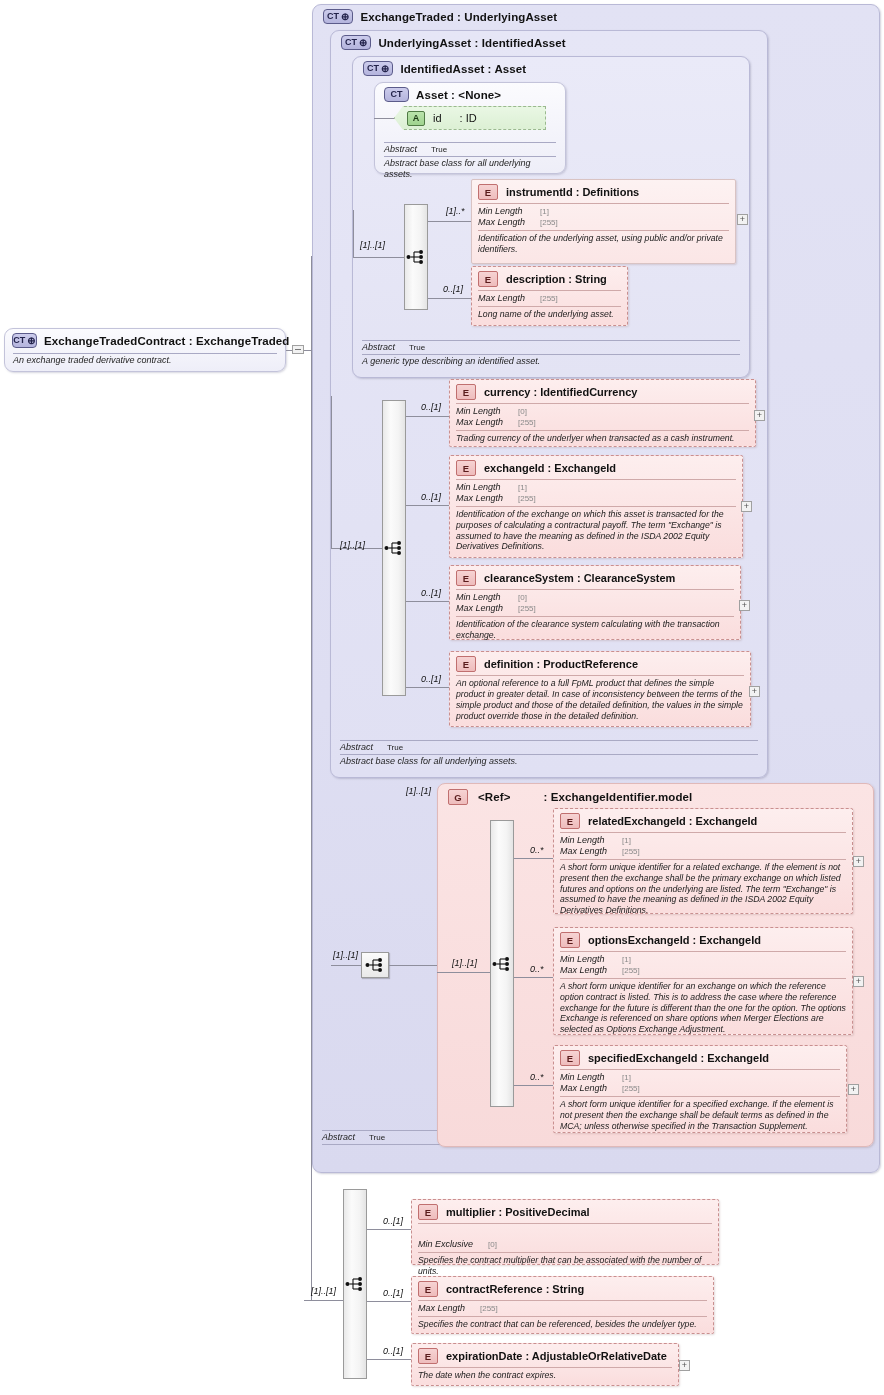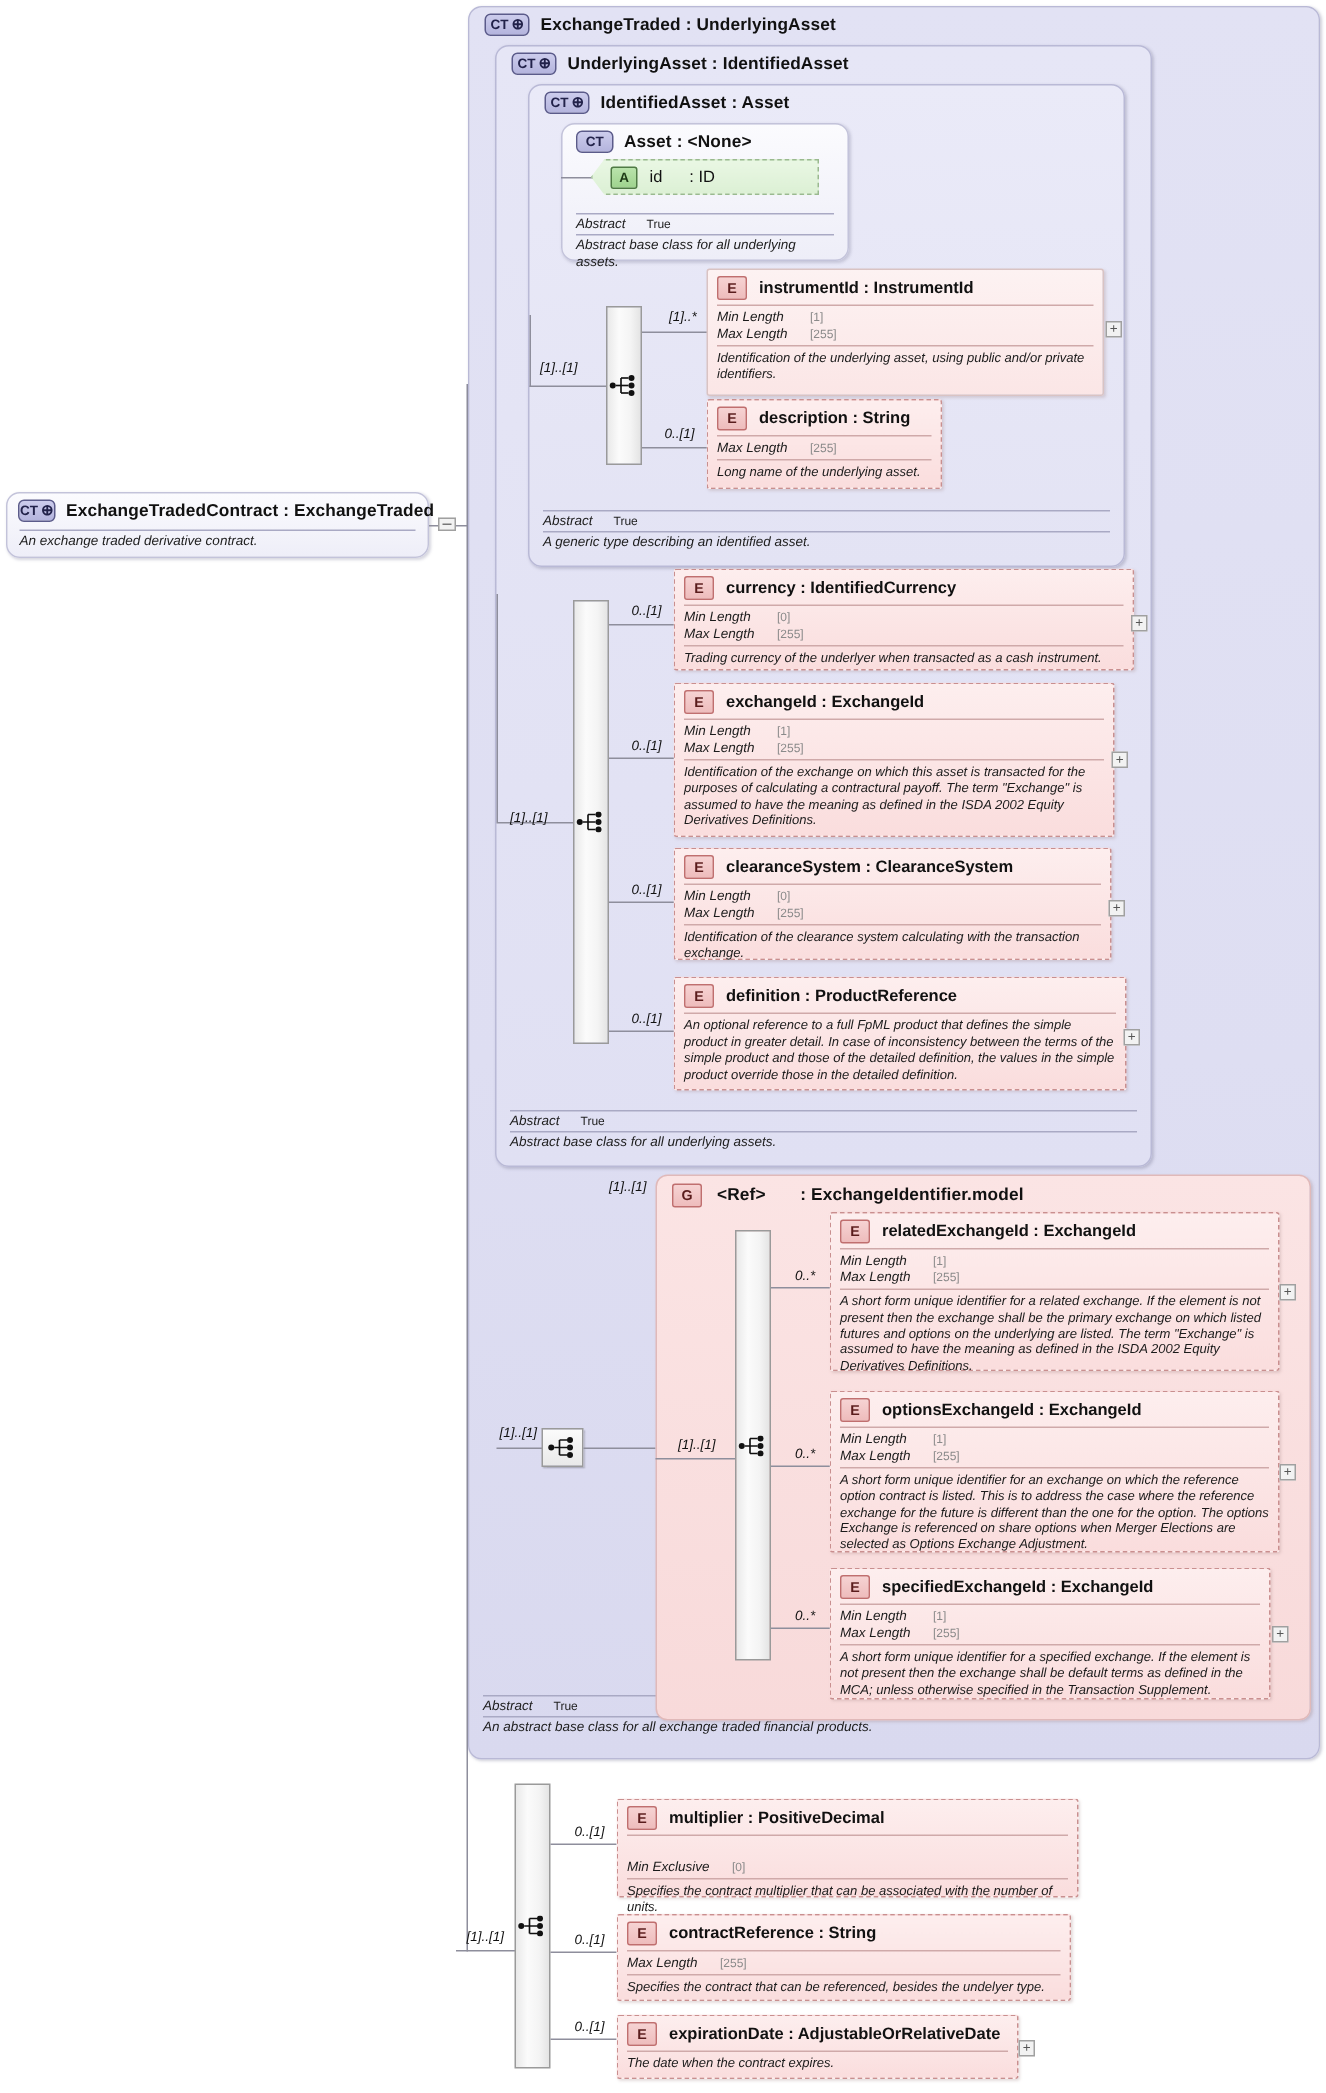--- a/index.html
+++ b/index.html
@@ -154,21 +154,20 @@
     <span class="badge plus">CT</span>
     <span class="ct-title">ExchangeTraded : UnderlyingAsset</span>
   </div>
   <div class="abs meta" style="left:314px;top:1128px;width:564px;">
     <div class="rule"></div>
     <div class="meta-row">
       <span class="meta-key">Abstract</span>
       <span class="meta-val">True</span>
     </div>
     <div class="rule"></div>
-    <div class="doc">An abstract base class for all exchange traded financial products.</div>
   </div>
 
   <div class="abs ct-box lvl2" style="left:330px;top:30px;width:438px;height:748px;"></div>
   <div class="abs ct-hdr" style="left:334px;top:31px;">
     <span class="badge plus">CT</span>
     <span class="ct-title">UnderlyingAsset : IdentifiedAsset</span>
   </div>
   <div class="abs meta" style="left:332px;top:738px;width:434px;">
     <div class="rule"></div>
     <div class="meta-row">
@@ -231,21 +230,21 @@
       <circle cx="15" cy="7" r="2" fill="#111"></circle>
       <circle cx="15" cy="12" r="2" fill="#111"></circle>
     </svg>
   </div>
 
   <div class="abs hline" style="left:428px;top:221px;width:44px;"></div>
   <div class="abs card" style="left:446px;top:206px;">[1]..*</div>
   <div class="abs el solid" style="left:471px;top:179px;width:265px;height:85px;">
     <div class="el-hdr">
       <span class="badge-e">E</span>
-      <span class="el-name">instrumentId : InstrumentId</span>
+      <span class="el-name">instrumentId : Definitions</span>
     </div>
     <div class="el-rule"></div>
     <div class="facets">
       <div class="facet-row">
         <span class="facet-key">Min Length</span>
         <span class="facet-val">[1]</span>
       </div>
       <div class="facet-row">
         <span class="facet-key">Max Length</span>
         <span class="facet-val">[255]</span>
@@ -387,21 +386,21 @@
       <circle cx="15" cy="12" r="2" fill="#111"></circle>
     </svg>
   </div>
   <div class="abs hline" style="left:389px;top:965px;width:48px;"></div>
   <div class="abs card" style="left:406px;top:786px;">[1]..[1]</div>
 
   <div class="abs gbox" style="left:437px;top:783px;width:437px;height:364px;"></div>
   <div class="abs ct-hdr" style="left:441px;top:785px;">
     <span class="badge-g">G</span>
     <span class="ct-title" style="margin-left:3px;">&lt;Ref&gt;</span>
-    <span class="ct-title" style="margin-left:16px;">: ExchangeIdentifier.model</span>
+    <span class="ct-title" style="margin-left:26px;">: ExchangeIdentifier.model</span>
   </div>
 
   <div class="abs hline" style="left:437px;top:972px;width:53px;"></div>
   <div class="abs card" style="left:452px;top:958px;">[1]..[1]</div>
   <div class="abs seqbar" style="left:490px;top:820px;width:24px;height:287px;">
     <svg width="20" height="14" viewBox="0 0 20 14">
       <circle cx="2.5" cy="7" r="2" fill="#111"></circle>
       <line x1="4.5" y1="7" x2="8" y2="7" stroke="#111" stroke-width="1.1"></line>
       <line x1="8" y1="2" x2="8" y2="12" stroke="#111" stroke-width="1.1"></line>
       <line x1="8" y1="2" x2="13" y2="2" stroke="#111" stroke-width="1.1"></line>

